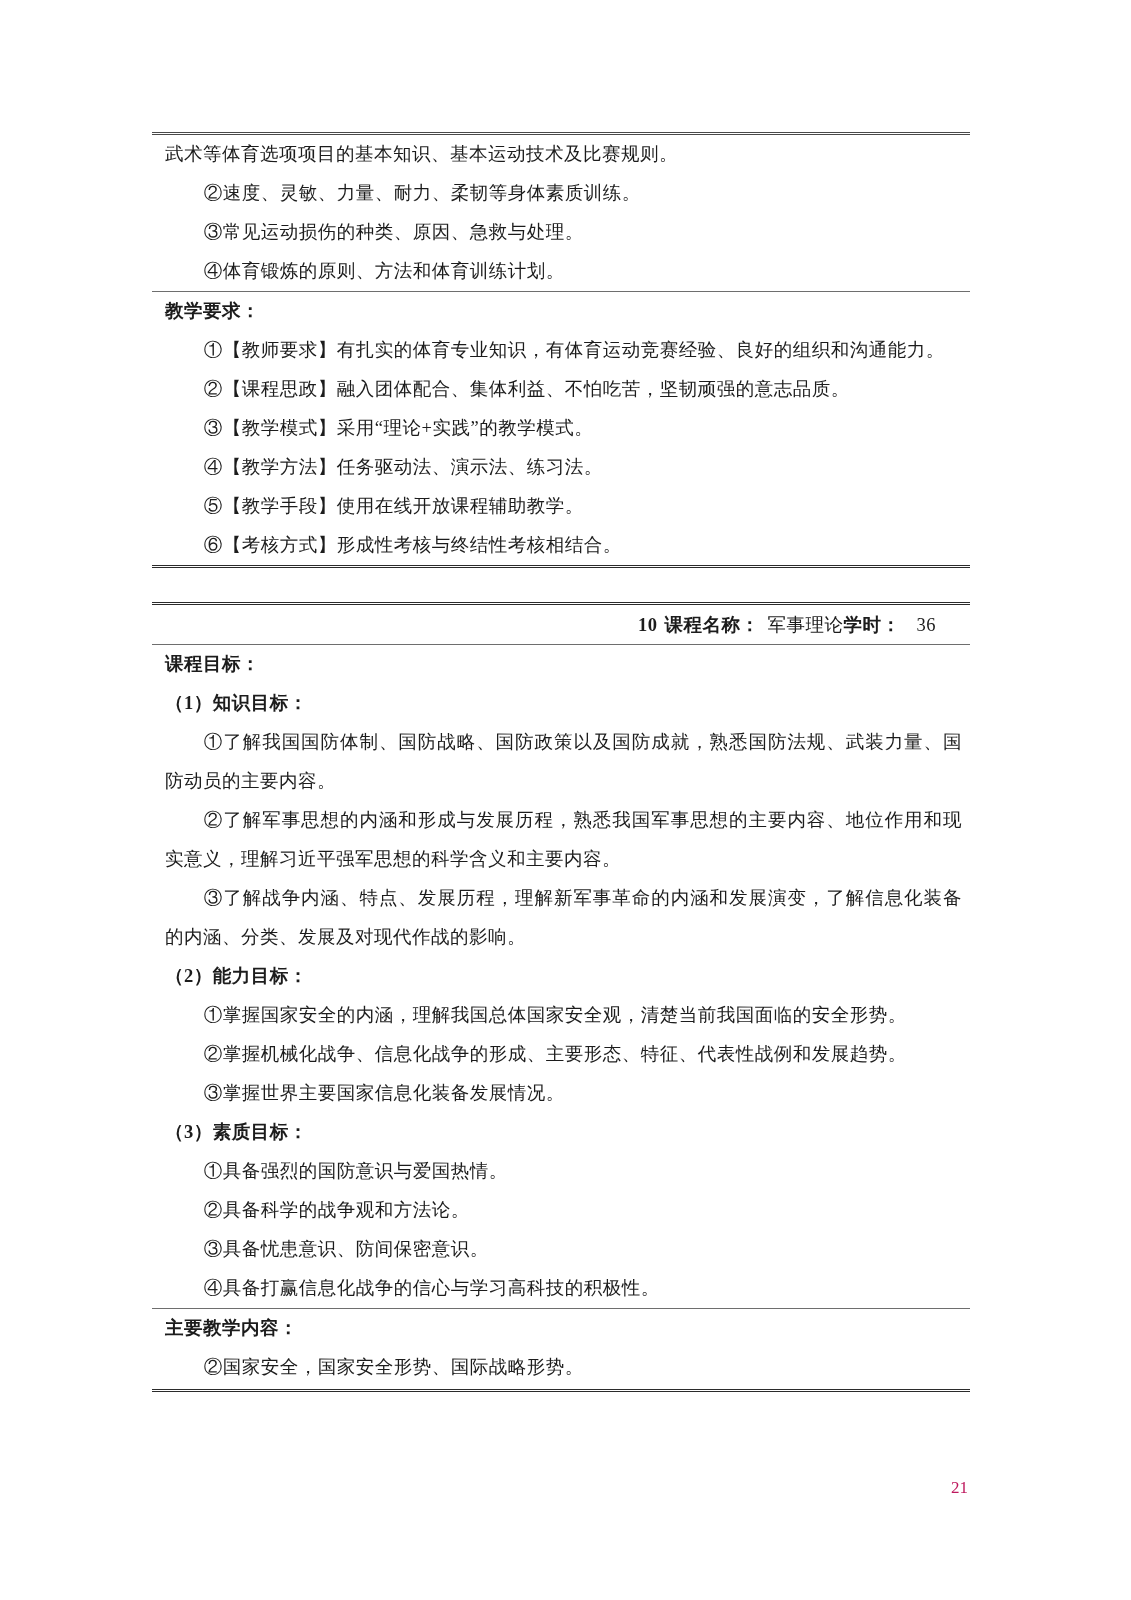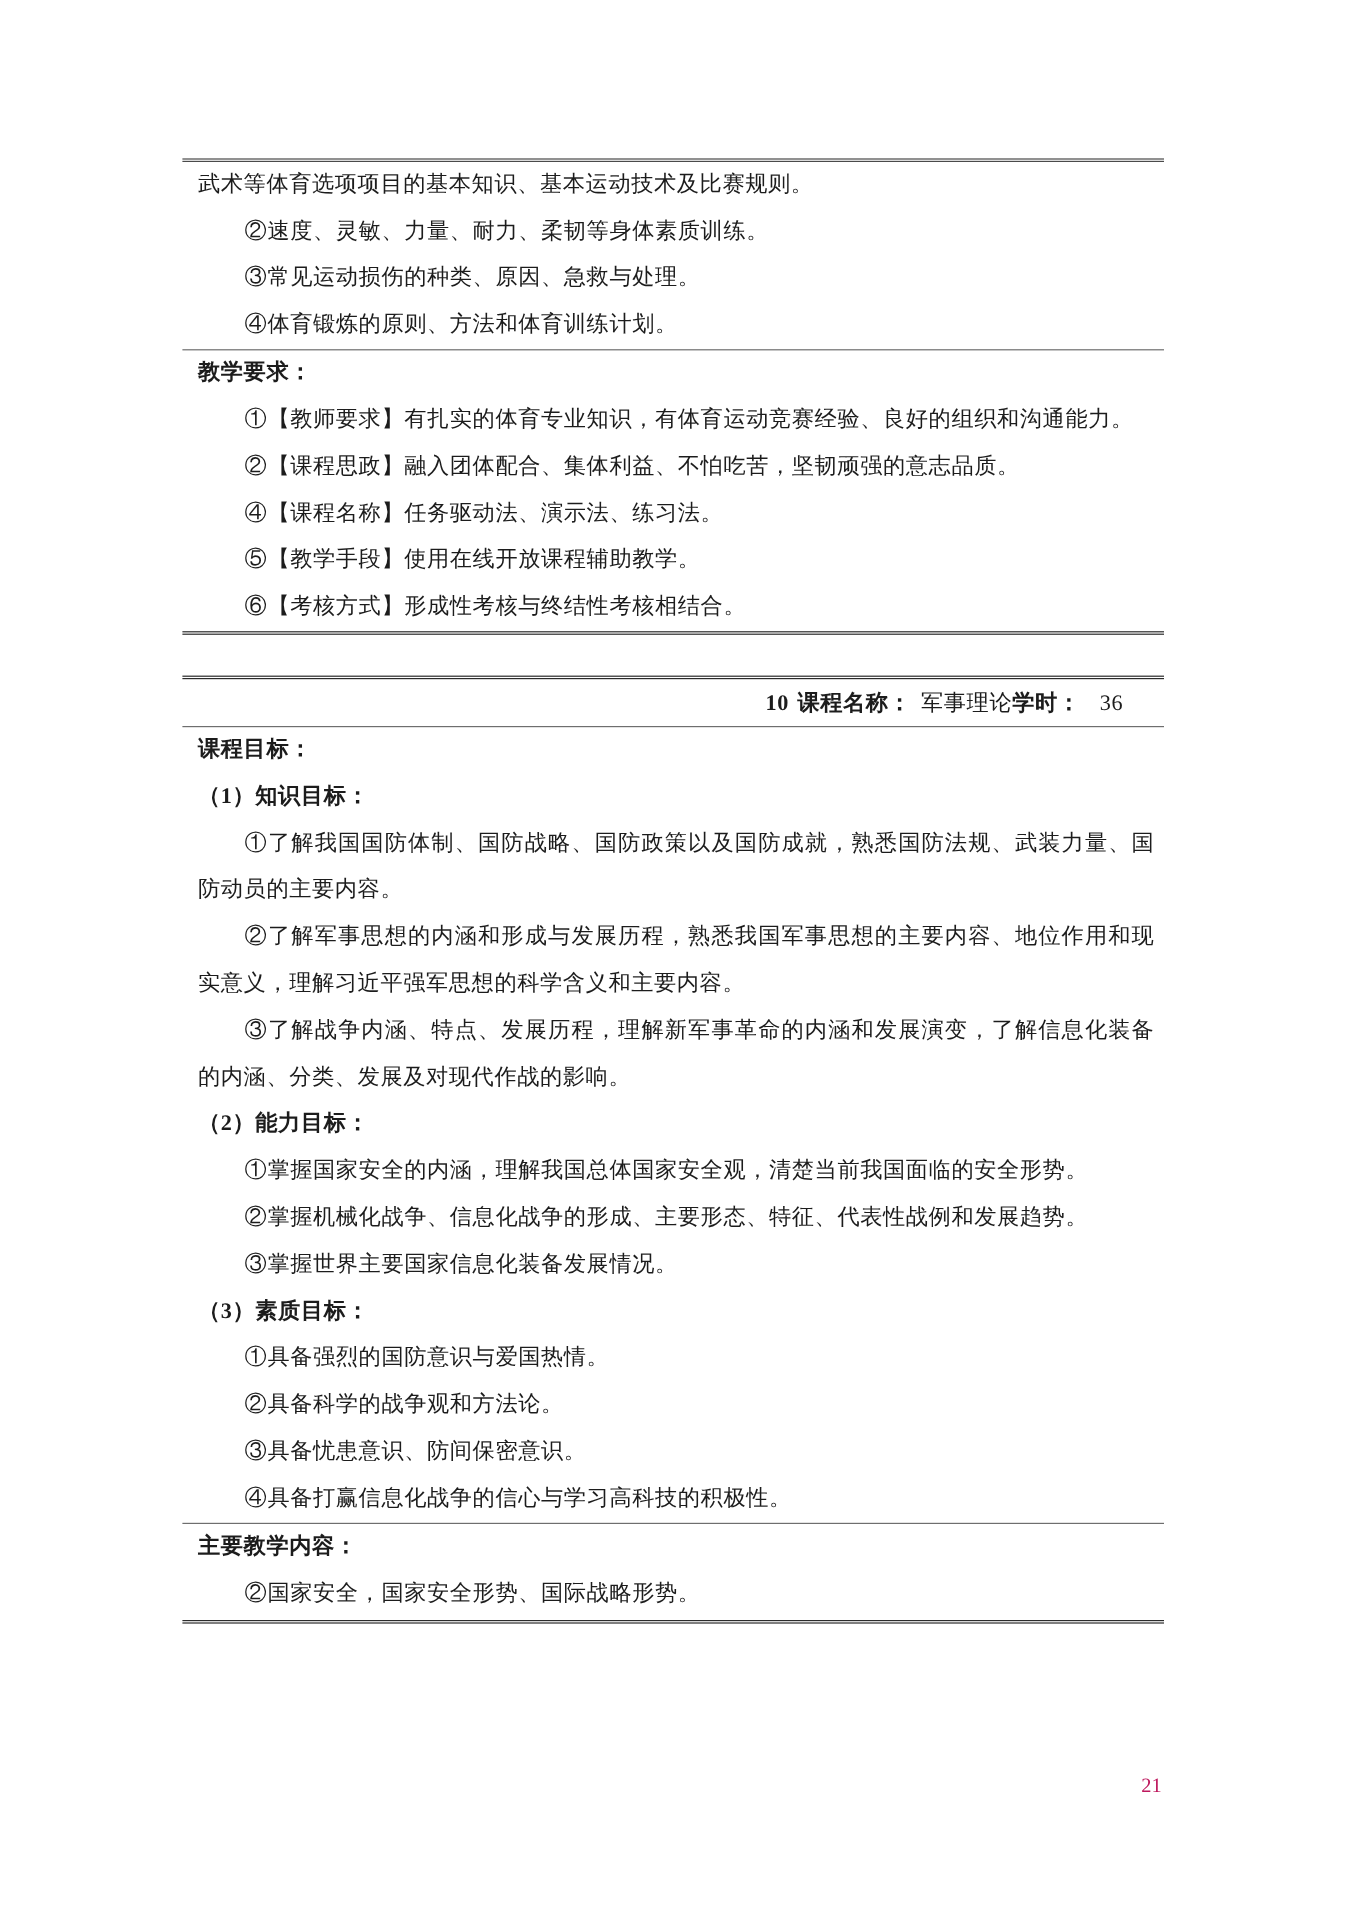--- a/index.html
+++ b/index.html
@@ -82,21 +82,22 @@
       <p class="ind">③常见运动损伤的种类、原因、急救与处理。</p>
       <p class="ind">④体育锻炼的原则、方法和体育训练计划。</p>
     </section>
 
     <div class="rule single"></div>
 
     <section class="cell">
       <p class="h">教学要求：</p>
       <p class="ind">①【教师要求】有扎实的体育专业知识，有体育运动竞赛经验、良好的组织和沟通能力。</p>
       <p class="ind">②【课程思政】融入团体配合、集体利益、不怕吃苦，坚韧顽强的意志品质。</p>
-      <p class="ind">④【课程名称】任务驱动法、演示法、练习法。</p>
+      <p class="ind">③【教学模式】采用“理论+实践”的教学模式。</p>
+      <p class="ind">④【教学方法】任务驱动法、演示法、练习法。</p>
       <p class="ind">⑤【教学手段】使用在线开放课程辅助教学。</p>
       <p class="ind">⑥【考核方式】形成性考核与终结性考核相结合。</p>
     </section>
 
     <div class="rule double"></div>
 
     <div class="tbl-gap"></div>
 
     <div class="rule double"></div>
 

